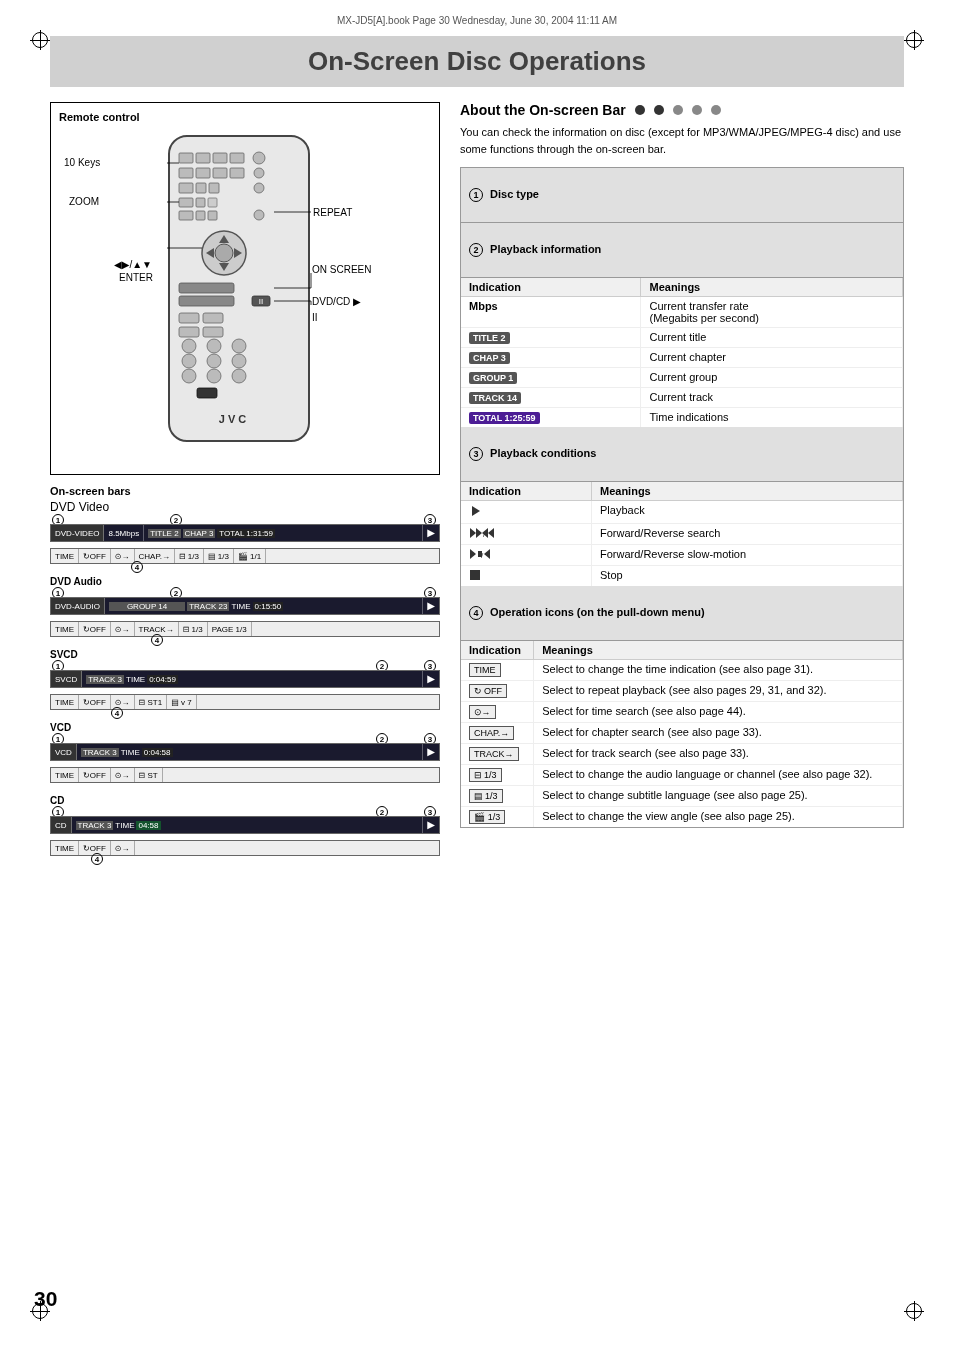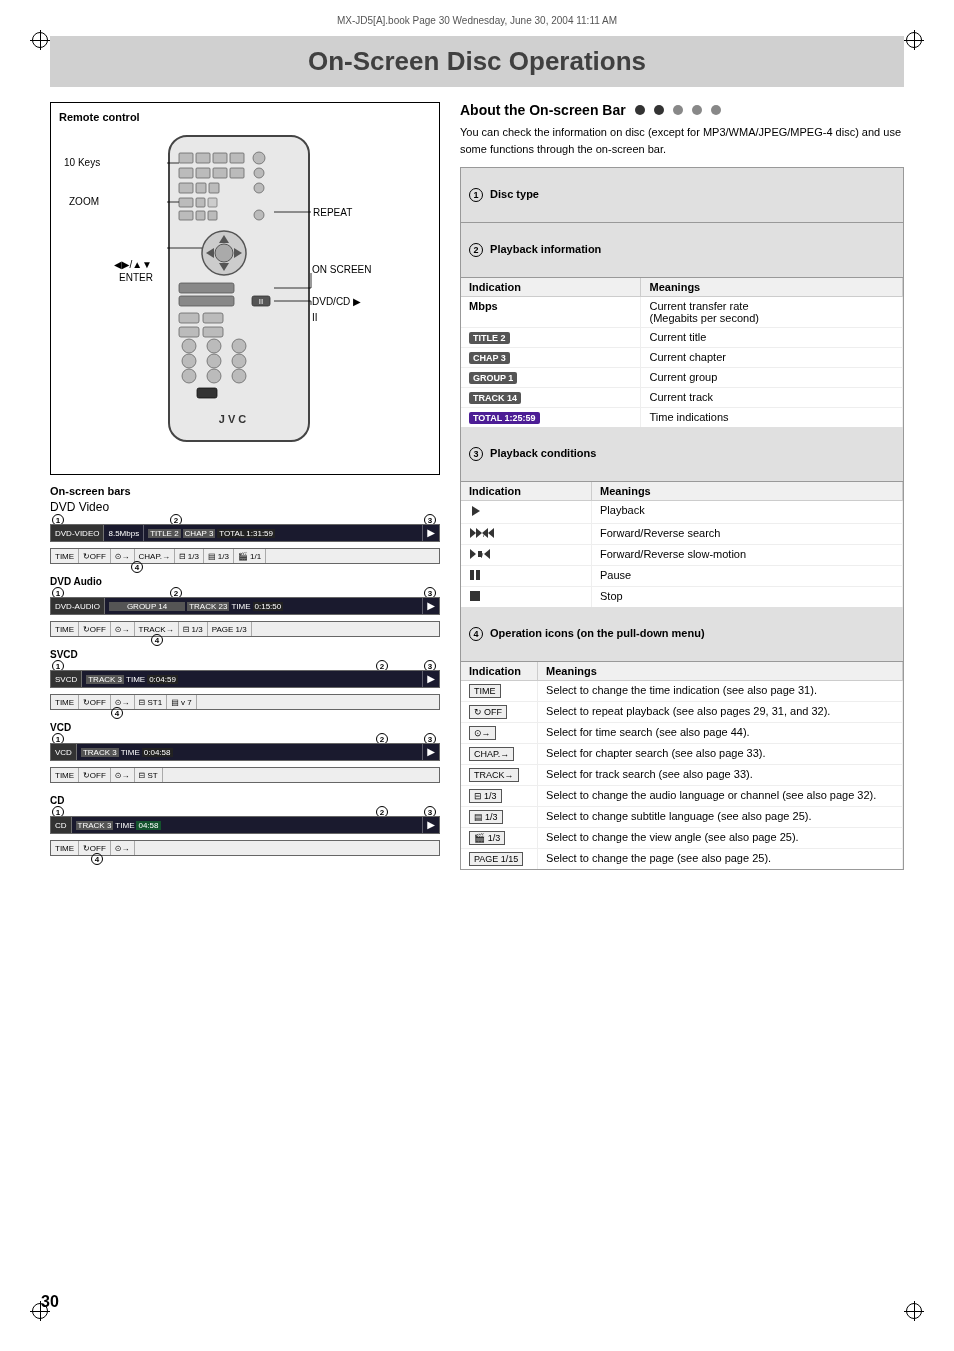--- a/index.html
+++ b/index.html
@@ -280,22 +280,22 @@
       padding: 1px 4px;
       font-size: 9px;
       background: #eee;
       margin-right: 2px;
     }
 
     
     .page-number {
       position: absolute;
       bottom: 40px;
-      left: 41px;
-      font-size: 16px;
+      left: 34px;
+      font-size: 21px;
       font-weight: bold;
     }
 
     
     .remote-svg-wrapper {
       position: relative;
     }
 
   </style>
 </head>
@@ -664,29 +664,20 @@
                 <text x="12" y="10" font-size="8" fill="#333">/</text>
                 <polygon points="21,1 15,6 21,11" fill="#333"></polygon>
                 <rect x="11" y="3" width="2" height="6" fill="#333"></rect>
               </svg>
             </td>
             <td>Forward/Reverse slow-motion</td>
           </tr>
           <tr>
             <td>
               <svg width="12" height="12" viewBox="0 0 12 12">
-                <rect x="1" y="1" width="4" height="10" fill="#333"></rect>
-                <rect x="7" y="1" width="4" height="10" fill="#333"></rect>
-              </svg>
-            </td>
-            <td>Pause</td>
-          </tr>
-          <tr>
-            <td>
-              <svg width="12" height="12" viewBox="0 0 12 12">
                 <rect x="1" y="1" width="10" height="10" fill="#333"></rect>
               </svg>
             </td>
             <td>Stop</td>
           </tr>
         </tbody>
       </table>
 
       <div class="info-box-row-header">
         <span class="info-item-number">4</span>
@@ -725,24 +716,20 @@
             <td>Select to change the audio language or channel (see also page 32).</td>
           </tr>
           <tr>
             <td><span class="op-icon-tag">▤ 1/3</span></td>
             <td>Select to change subtitle language (see also page 25).</td>
           </tr>
           <tr>
             <td><span class="op-icon-tag">🎬 1/3</span></td>
             <td>Select to change the view angle (see also page 25).</td>
           </tr>
-          <tr>
-            <td><span class="op-icon-tag">PAGE 1/15</span></td>
-            <td>Select to change the page (see also page 25).</td>
-          </tr>
         </tbody>
       </table>
 
     </div>
   </div>
 
 </div>
 
 <div class="page-number">30</div>
 

